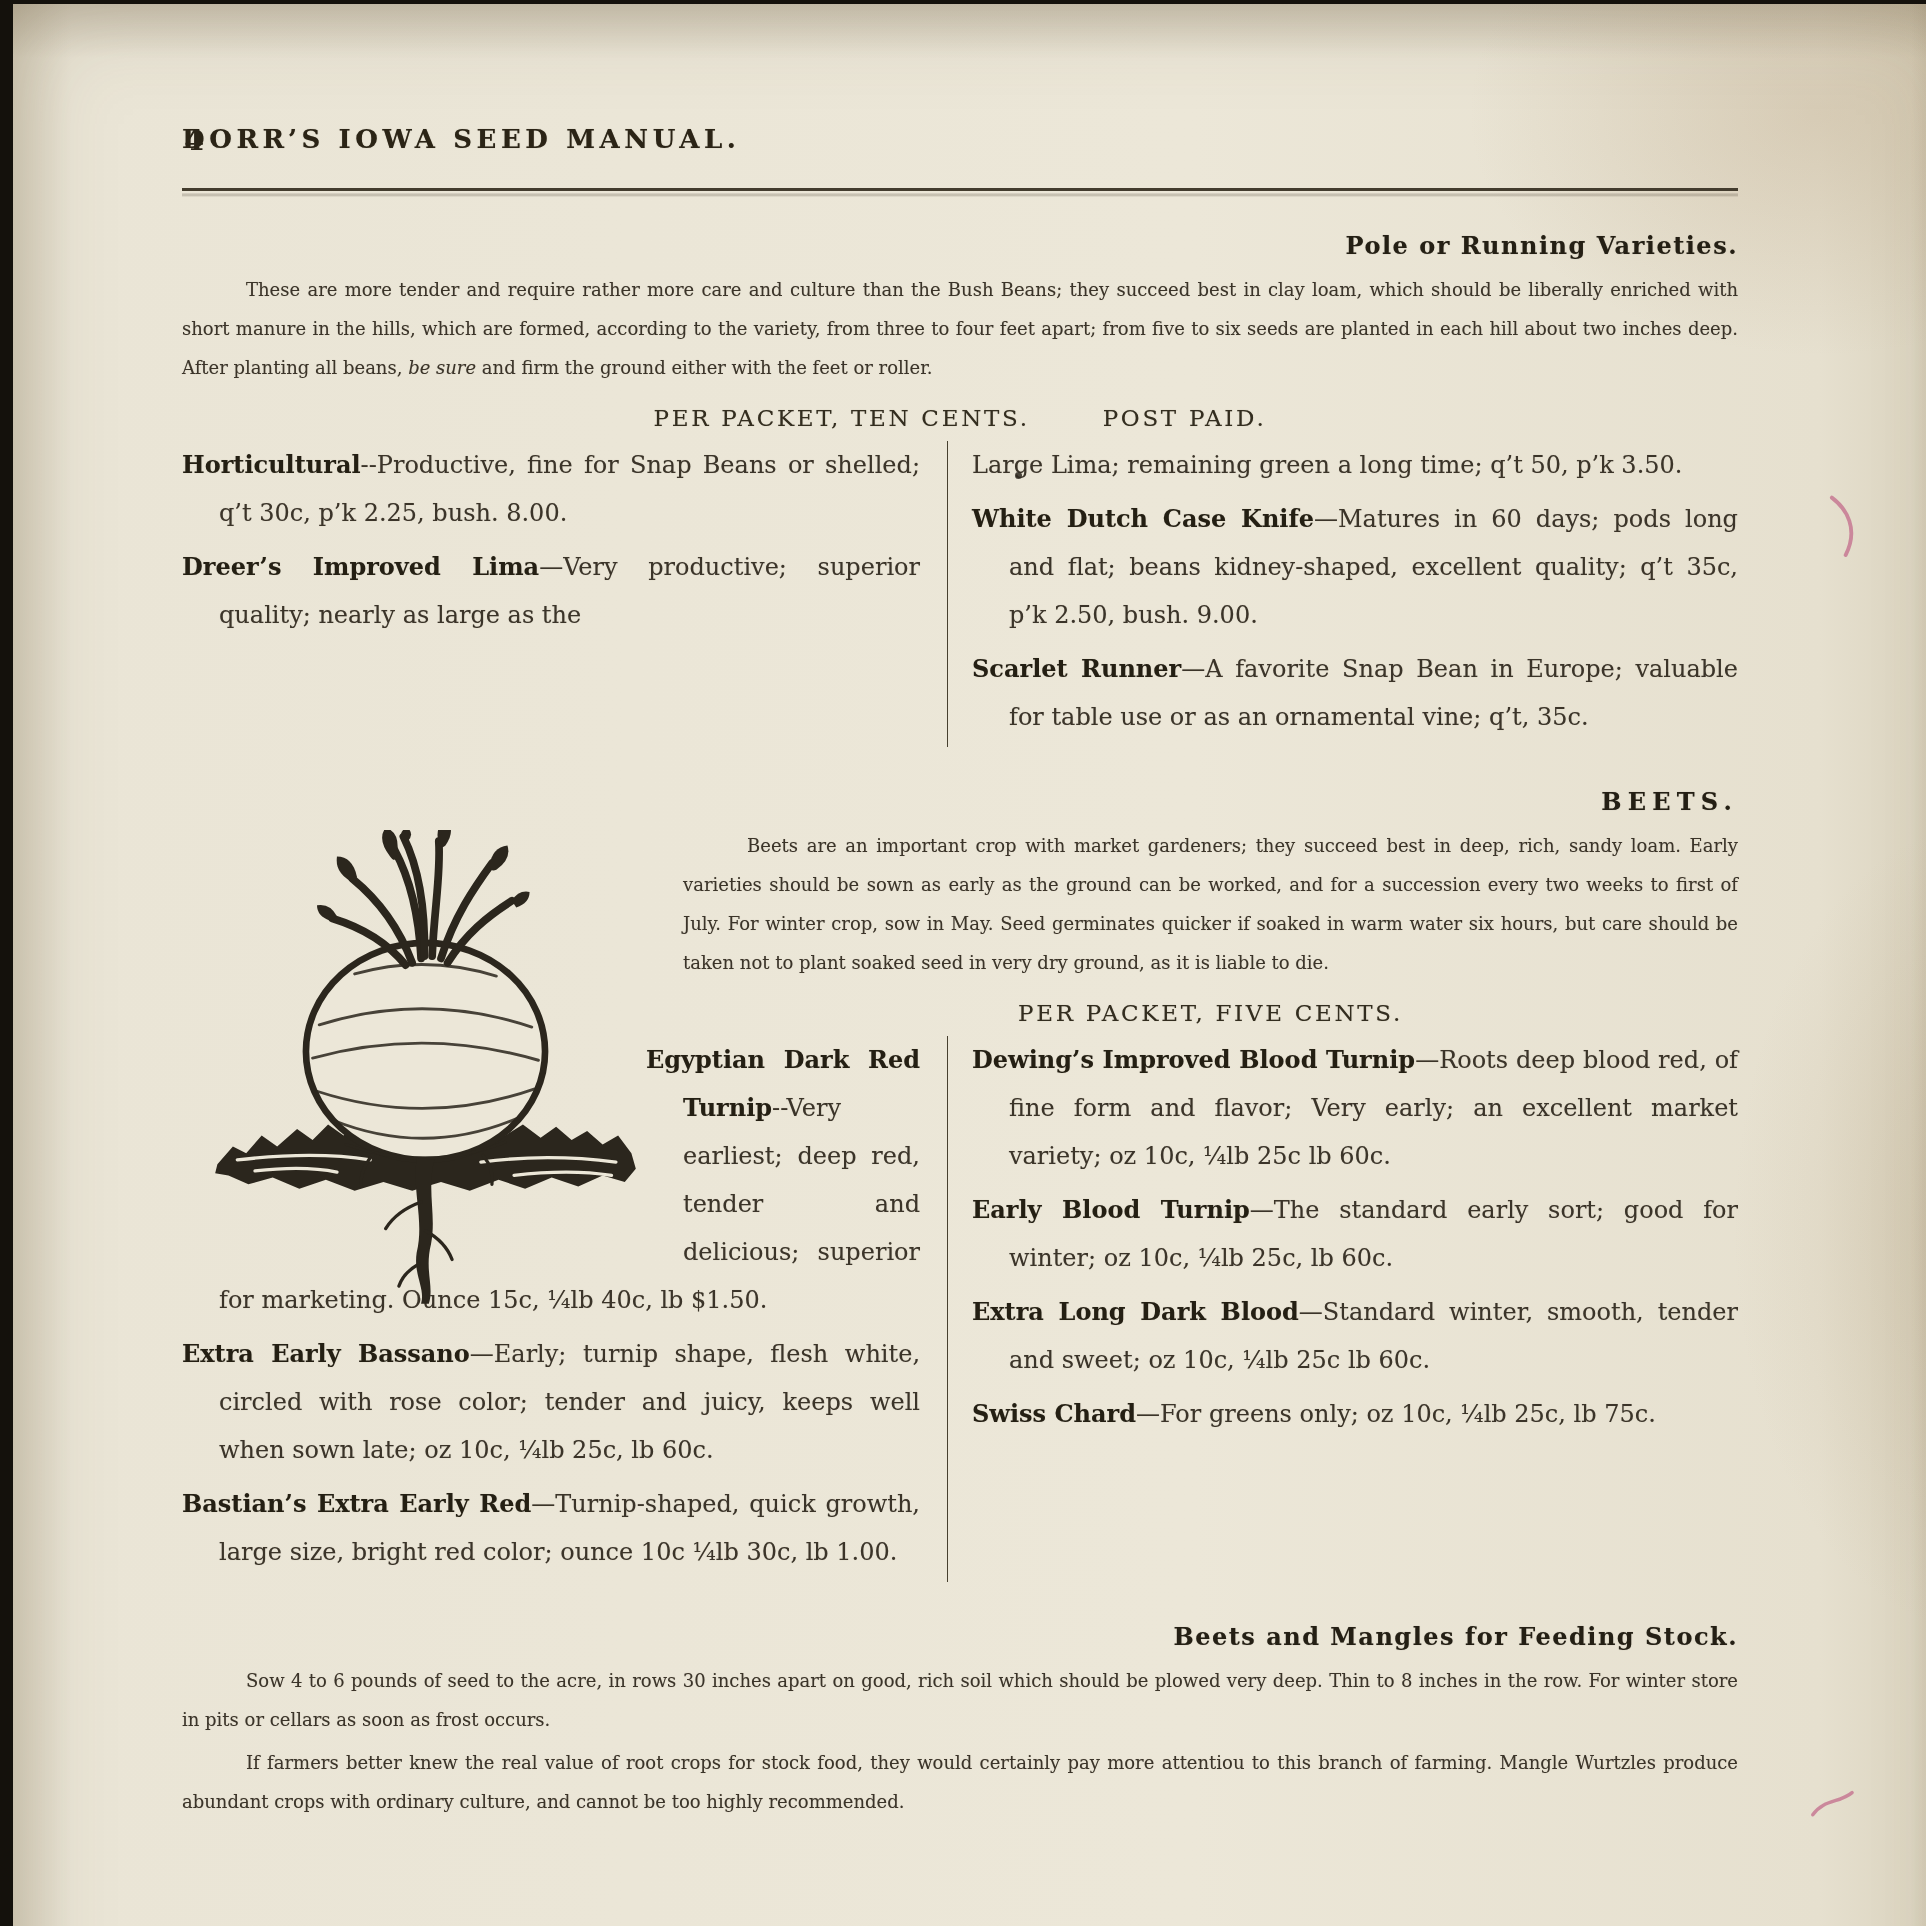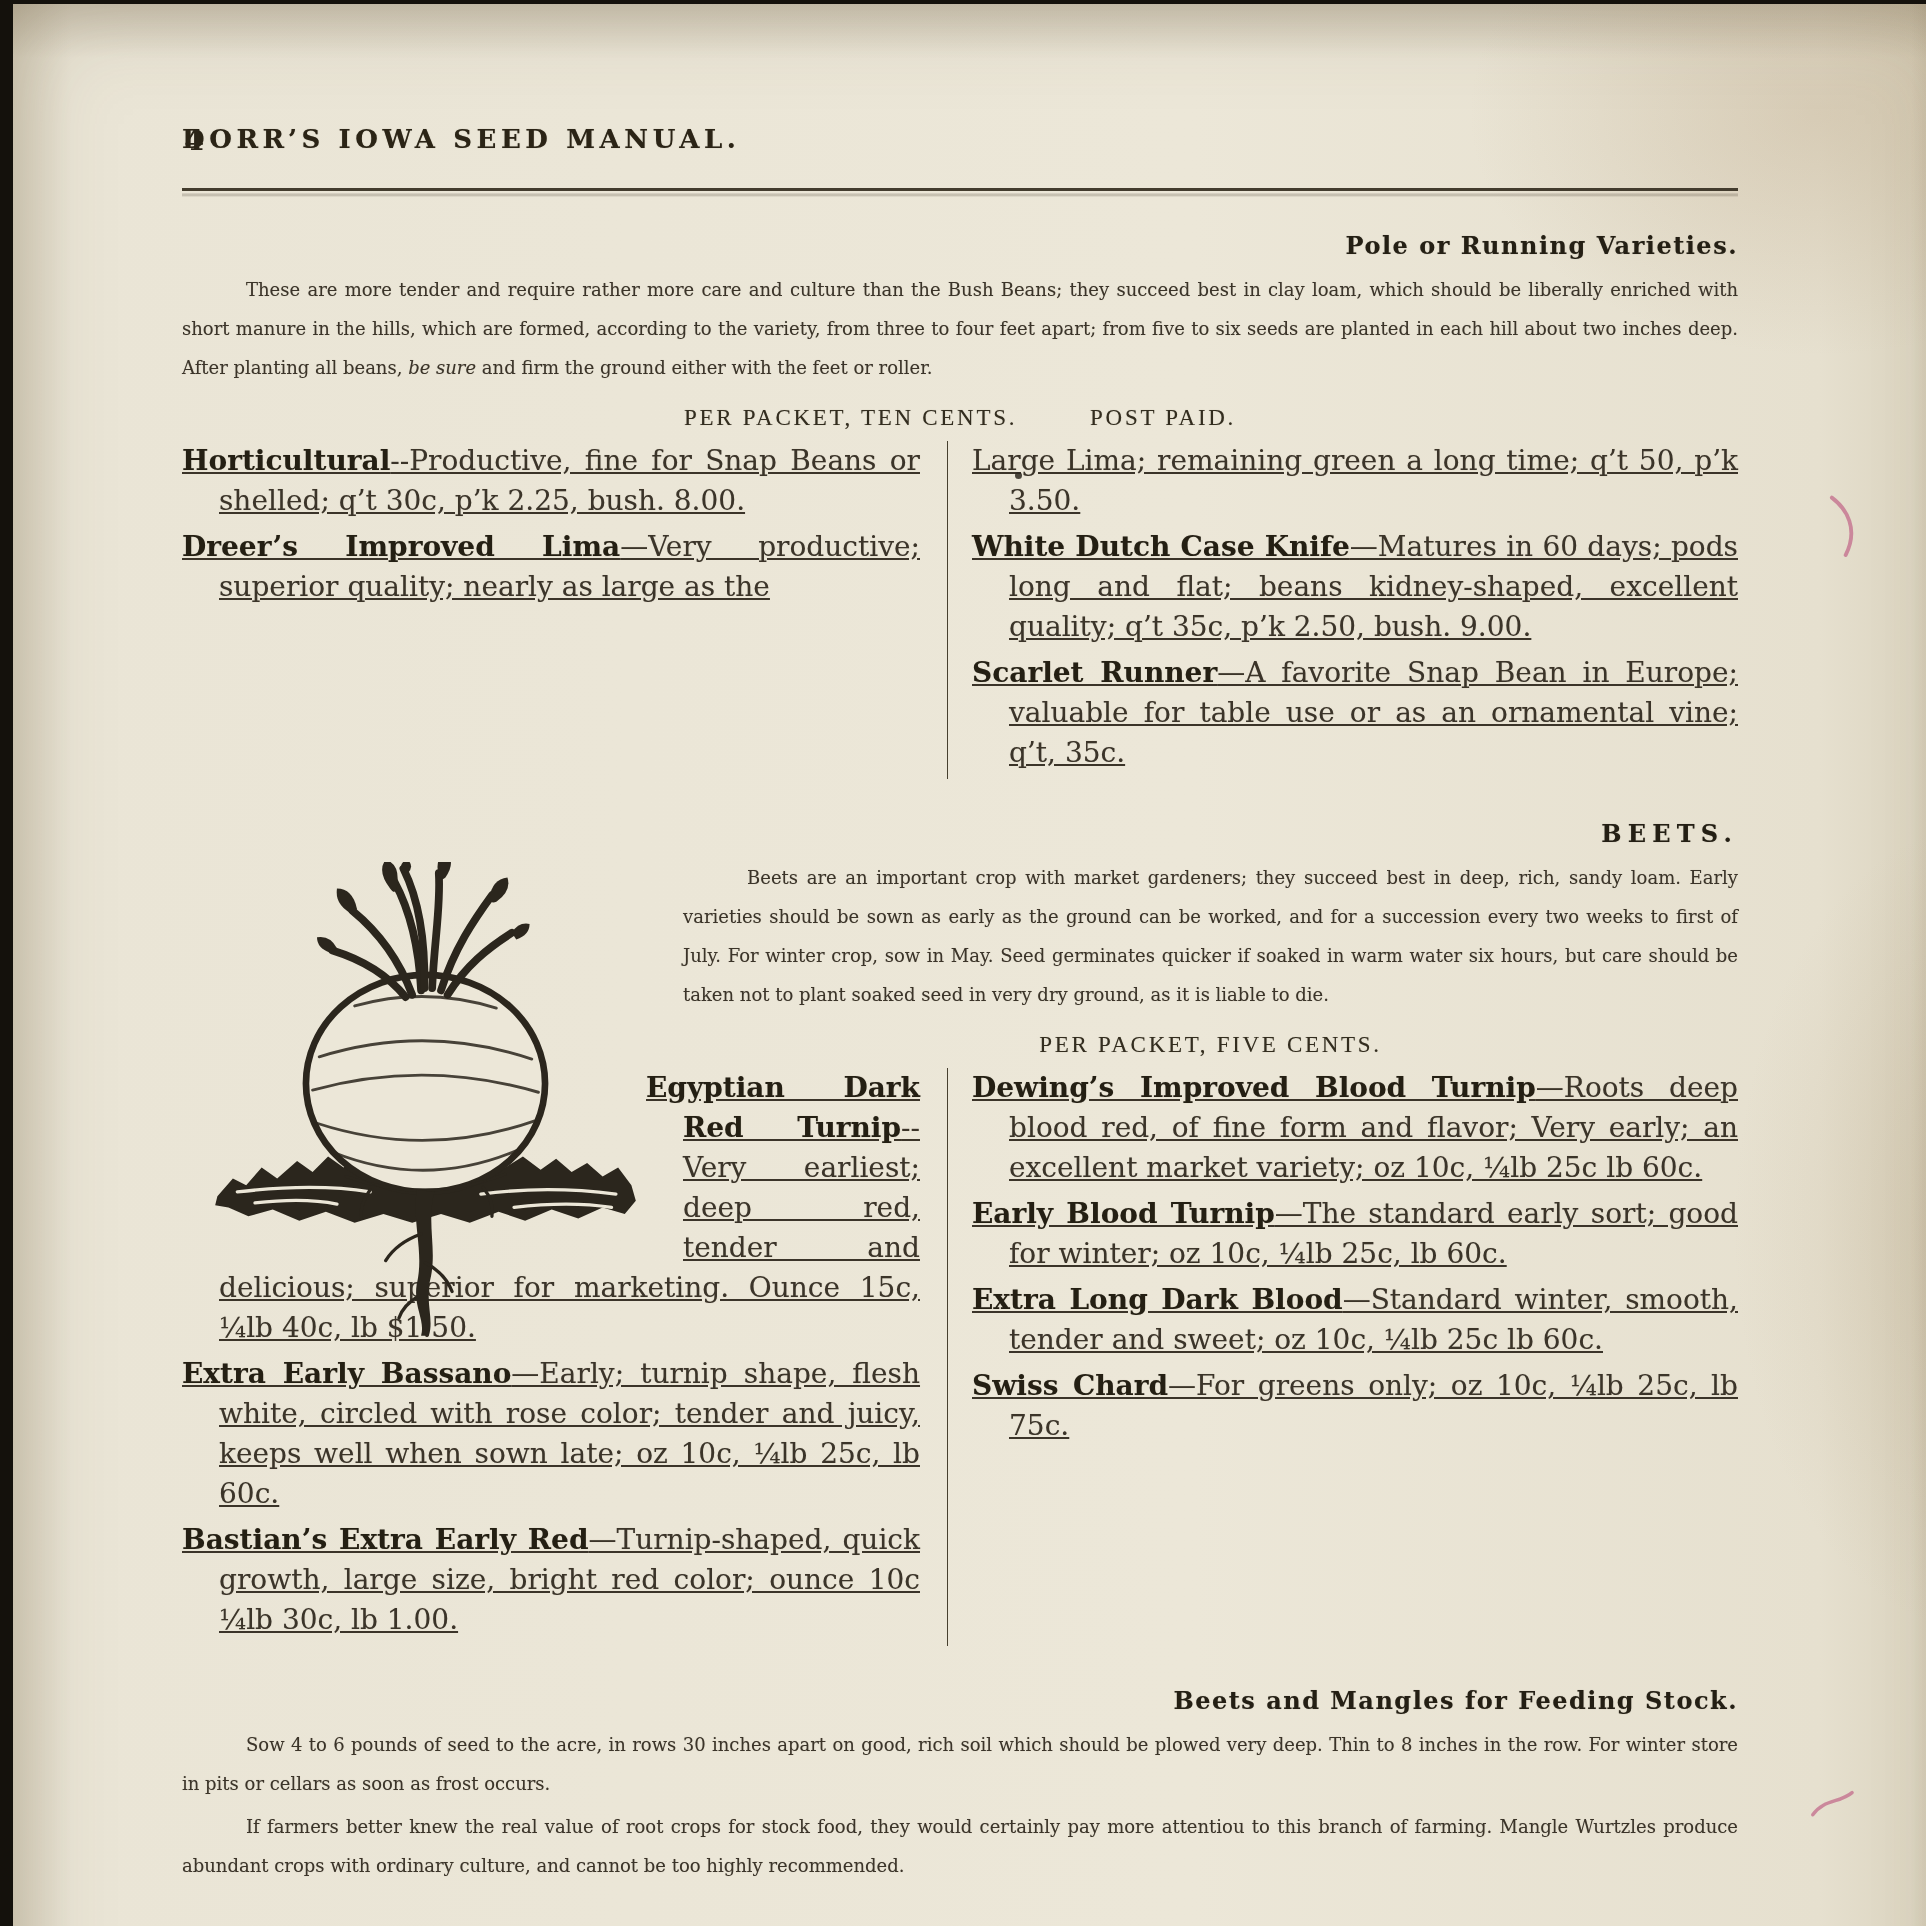--- a/index.html
+++ b/index.html
@@ -31,29 +31,29 @@
 
   .sec-head{margin:40px 0 10px;text-align:right;font-size:24px;font-weight:bold;
     letter-spacing:1.5px;color:#241f14;text-shadow:0 0 0.8px rgba(36,31,20,0.4);}
   .caps-head{letter-spacing:6.2px;}
 
   .para{font-size:18px;line-height:39px;text-align:justify;margin:0 0 3.9px 0;
     text-shadow:0 0 0.8px rgba(59,52,41,0.28);}
   .indent{text-indent:64px;}
 
   .price-row{margin:17.7px 0 10px;text-align:center;font-size:23px;letter-spacing:2.7px;
-    color:#332d1f;text-shadow:0 0 0.8px rgba(51,45,31,0.35);font-family:Liberation Serif, serif;}
+    color:#332d1f;text-shadow:0 0 0.8px rgba(51,45,31,0.35);}
   .price-row .gap{display:inline-block;width:73px;}
 
   .cols{display:flex;margin-top:4.6px;}
   .col-left{width:765px;padding-right:27px;box-sizing:border-box;}
   .col-right{flex:1;border-left:1.9px solid #47402f;padding-left:24px;}
 
-  .entry{font-size:28px;line-height:40px;text-align:justify;margin:0 0 6.2px 0;
-    padding-left:37px;text-indent:-37px;text-shadow:0 0 0.8px rgba(59,52,41,0.28);text-decoration:underline;}
+  .entry{font-size:24px;line-height:48px;text-align:justify;margin:0 0 6.2px 0;
+    padding-left:37px;text-indent:-37px;text-shadow:0 0 0.8px rgba(59,52,41,0.28);}
   .entry b{color:#241f13;}
 
   .beets{position:relative;margin-top:13px;}
   .beet-art{position:absolute;left:21px;top:43px;width:445px;height:476px;}
   .beet-art svg{width:100%;height:100%;}
   .beets-flow{margin-left:501px;}
   .img-spacer{float:left;width:501px;height:193px;}
 
   .blot{position:absolute;background:#2e2820;border-radius:50%;opacity:0.85;}
   .pinkmark{position:absolute;}

